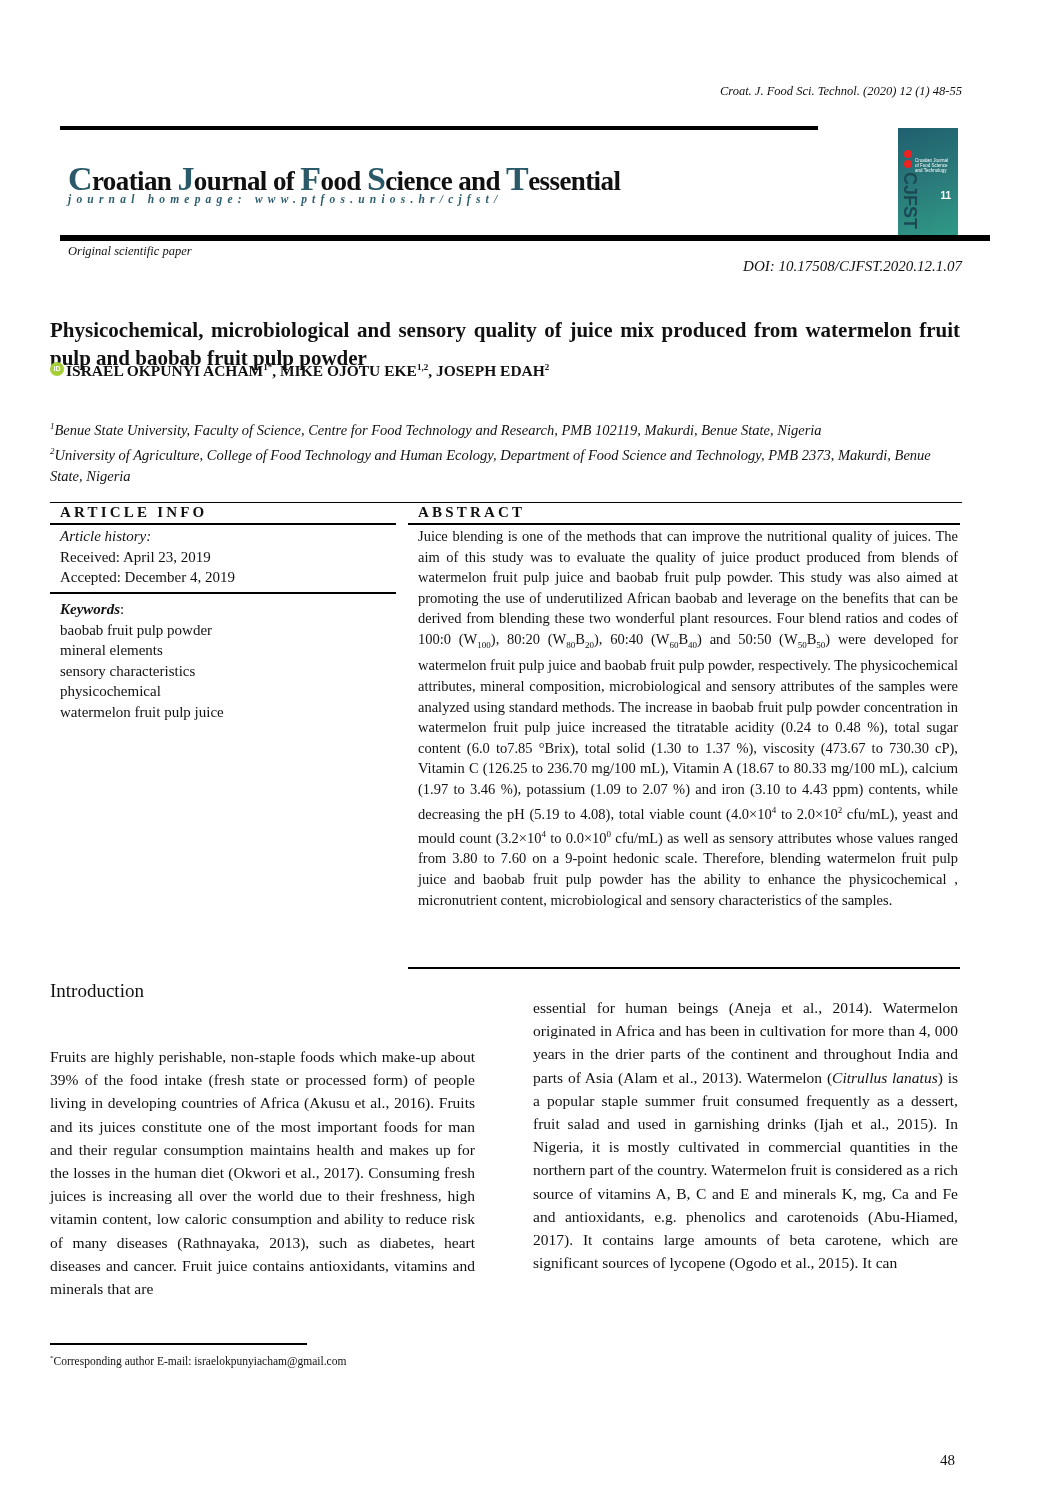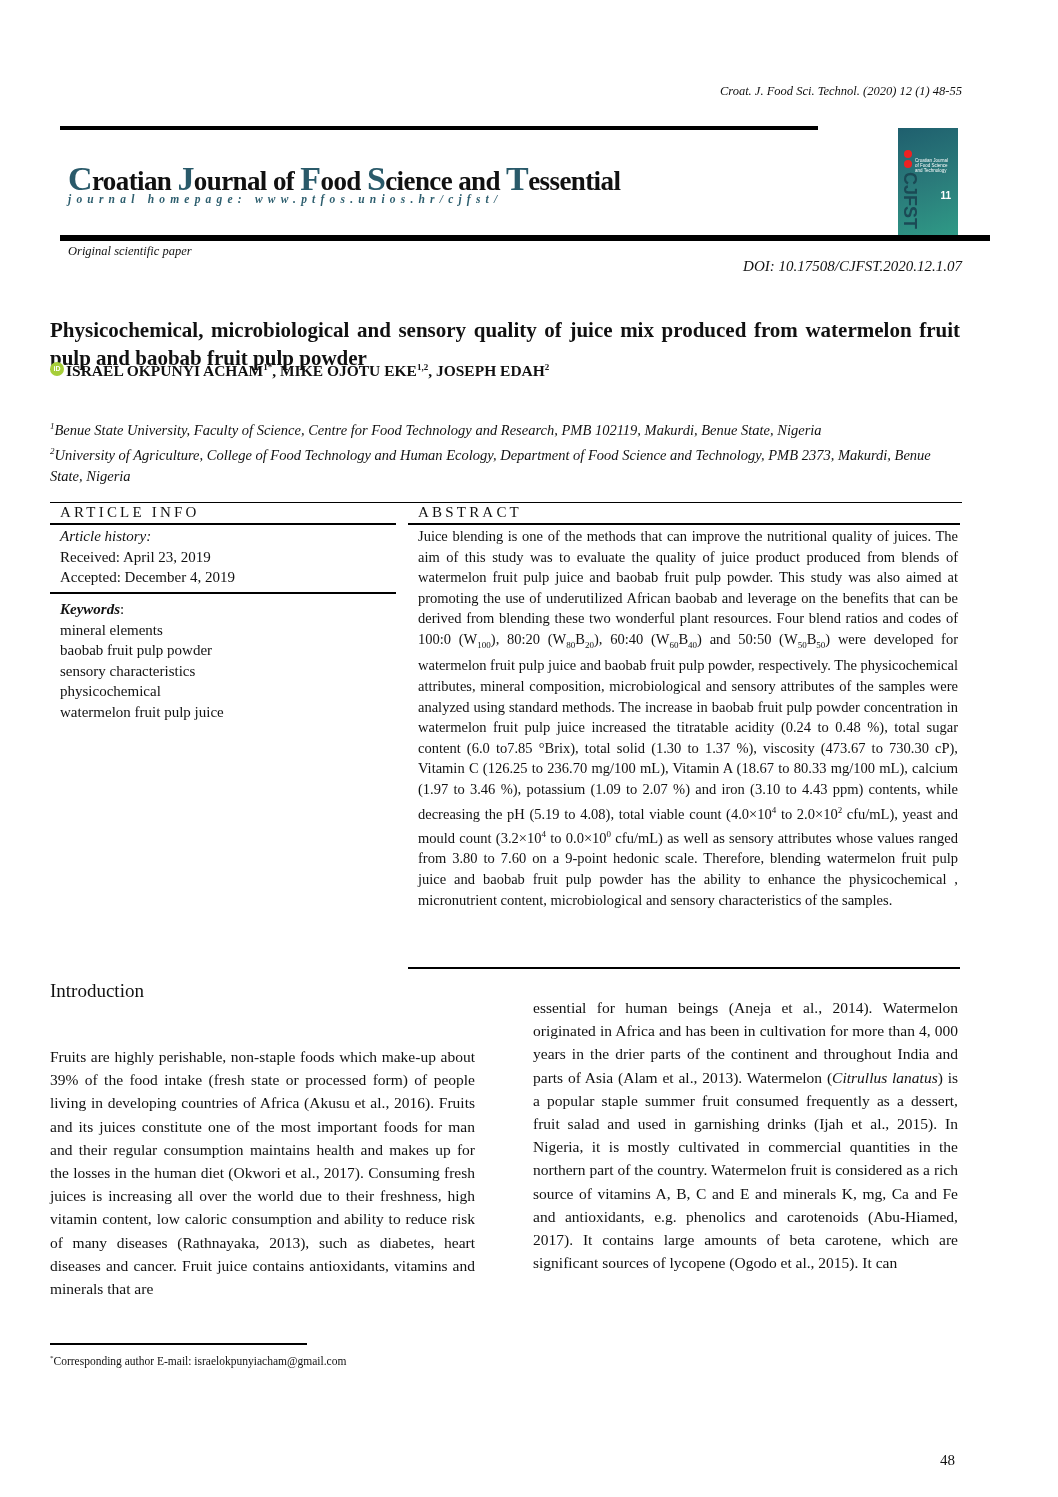--- a/index.html
+++ b/index.html
@@ -53,21 +53,21 @@
       background: #a6ce39; color: #fff; font-family: "Liberation Sans", sans-serif;
       font-size: 7px; line-height: 14px; text-align: center; margin-right: 2px;
     }
     .authors sup { font-size: 9px; }
     .affil {
       left: 50px; top: 416px; width: 912px; font-size: 14.5px; font-style: italic; line-height: 21px;
     }
     .affil sup { font-size: 9px; }
 
     .info-rule-top { left: 50px; top: 502px; width: 912px; height: 1px; background: #000; }
-    .section-head { font-size: 15px; letter-spacing: 3.2px; }
+    .section-head { font-size: 15px; letter-spacing: 3.2px; font-weight: bold; }
     .ai-head { left: 60px; top: 504px; }
     .ab-head { left: 418px; top: 504px; }
     .ai-rule { left: 50px; top: 523px; width: 346px; height: 2px; background: #000; }
     .ab-rule { left: 408px; top: 523px; width: 552px; height: 2px; background: #000; }
     .ai-rule2 { left: 50px; top: 592px; width: 346px; height: 2px; background: #000; }
     .ab-rule2 { left: 408px; top: 967px; width: 552px; height: 2px; background: #000; }
 
     .info-block { left: 60px; width: 336px; font-size: 15px; line-height: 20.5px; }
     .info-block .it { font-style: italic; }
     .history { top: 526px; }
@@ -136,22 +136,22 @@
 <div class="abs section-head ai-head">ARTICLE INFO</div>
 <div class="abs ai-rule"></div>
 <div class="abs info-block history">
   <div class="it">Article history:</div>
   <div>Received: April 23, 2019</div>
   <div>Accepted: December 4, 2019</div>
 </div>
 <div class="abs ai-rule2"></div>
 <div class="abs info-block keywords">
   <div><span class="it" style="font-weight:bold">Keywords</span><span>:</span></div>
+  <div>baobab fruit pulp powder</div>
   <div>mineral elements</div>
-  <div>baobab fruit pulp powder</div>
   <div>sensory characteristics</div>
   <div>physicochemical</div>
   <div>watermelon fruit pulp juice</div>
 </div>
 
 <div class="abs section-head ab-head">ABSTRACT</div>
 <div class="abs ab-rule"></div>
 <div class="abs abstract-text"><span>Juice blending is one of the methods that can improve the nutritional quality of juices. The aim of this study was to evaluate the quality of juice product produced from blends of watermelon fruit pulp juice and baobab fruit pulp powder. This study was also aimed at promoting the use of underutilized African baobab and leverage on the benefits that can be derived from blending these two wonderful plant resources. Four blend ratios and codes of 100:0 (W</span><sub>100</sub><span>), 80:20 (W</span><sub>80</sub><span>B</span><sub>20</sub><span>), 60:40 (W</span><sub>60</sub><span>B</span><sub>40</sub><span>) and 50:50 (W</span><sub>50</sub><span>B</span><sub>50</sub><span>) were developed for watermelon fruit pulp juice and baobab fruit pulp powder, respectively. The physicochemical attributes, mineral composition, microbiological and sensory attributes of the samples were analyzed using standard methods. The increase in baobab fruit pulp powder concentration in  watermelon fruit pulp juice increased the titratable acidity (0.24 to 0.48 %), total sugar content (6.0 to7.85 °Brix), total solid (1.30 to 1.37 %), viscosity (473.67 to 730.30 cP), Vitamin C (126.25 to 236.70 mg/100 mL), Vitamin A (18.67 to 80.33 mg/100 mL), calcium (1.97 to 3.46 %), potassium (1.09 to 2.07 %) and iron (3.10 to 4.43 ppm) contents, while decreasing the pH (5.19 to 4.08), total viable count (4.0×10</span><sup>4</sup><span> to 2.0×10</span><sup>2</sup><span> cfu/mL), yeast and mould count (3.2×10</span><sup>4</sup><span> to 0.0×10</span><sup>0</sup><span> cfu/mL) as well as sensory attributes whose values ranged from 3.80 to 7.60 on a 9-point hedonic scale. Therefore, blending watermelon fruit pulp juice and baobab fruit pulp powder has the ability to enhance the physicochemical , micronutrient content, microbiological and sensory characteristics of the samples.</span></div>
 <div class="abs ab-rule2"></div>
 

